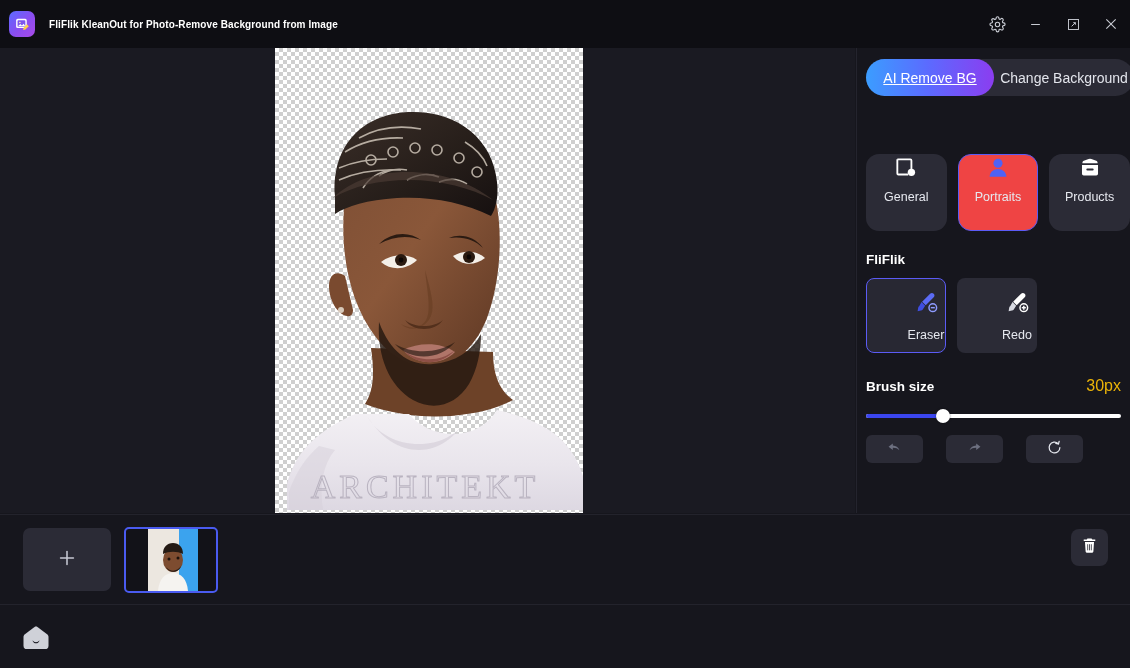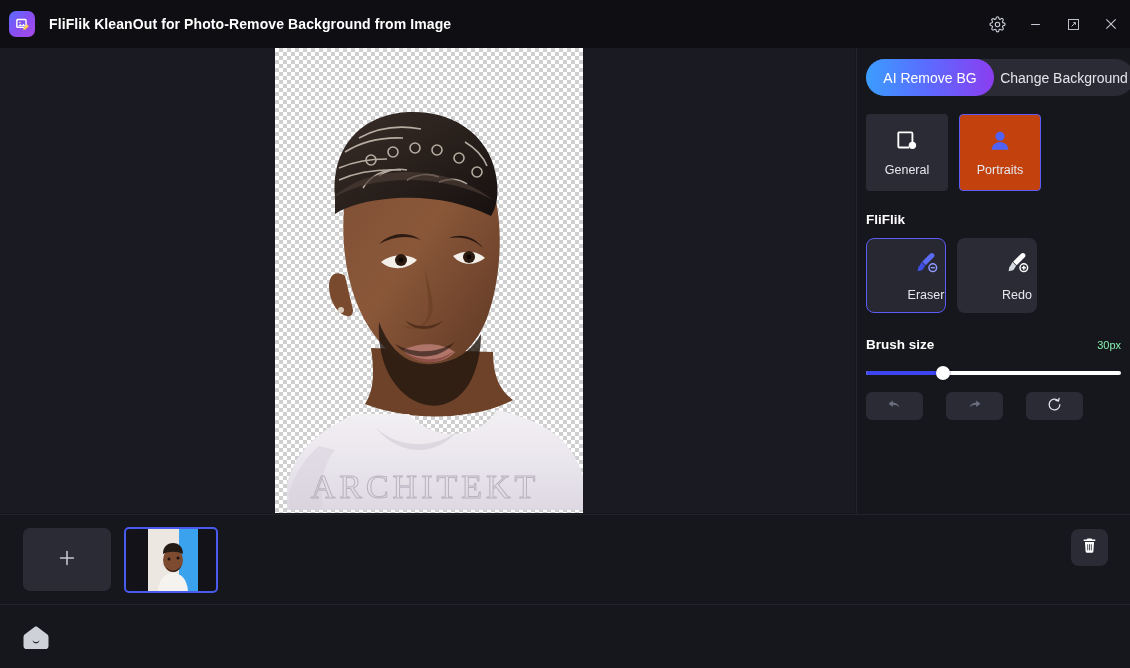--- a/index.html
+++ b/index.html
@@ -19,21 +19,21 @@
     display: flex; align-items: center;
   }
   .logo {
     width: 26px; height: 26px; margin-left: 9px; border-radius: 7px;
     background: linear-gradient(135deg, #5b6bff 0%, #8b4df0 55%, #a94ae8 100%);
     display: flex; align-items: center; justify-content: center;
     flex: none;
   }
   .logo svg { display: block; }
   .app-title {
-    margin-left: 14px; color: #ffffff; font-size: 14px; font-weight: bold;
+    margin-left: 14px; color: #ffffff; font-size: 10px; font-weight: bold;
     letter-spacing: .1px; white-space: nowrap;
   }
   .win-ctrls { position: absolute; right: 0; top: 0; height: 48px; display: flex; align-items: center; }
   .win-btn {
     width: 38px; height: 48px; display: flex; align-items: center; justify-content: center;
     color: #c9ccd4; cursor: default;
   }
   .win-btn svg { display: block; }
 
   
@@ -62,51 +62,51 @@
   .seg {
     margin: 0 0 0 9px; width: 268px; height: 37px; border-radius: 19px;
     background: #2b2b36; display: flex; align-items: center; position: relative;
   }
   .seg-item {
     height: 37px; display: flex; align-items: center; justify-content: center;
     font-size: 14px; color: #c6c8d2; border-radius: 19px; cursor: default;
   }
   .seg-item.active {
     background: linear-gradient(90deg, #3b9dff 0%, #5b6bff 48%, #8b3df0 100%);
-    color: #ffffff; width: 128px;
+    color: #ffffff; width: 128px; text-decoration: underline;
   }
   .seg-item.inactive { width: 140px; color: #e3e5ec; }
 
   .mode-row { display: flex; gap: 11px; margin: 18px 0 0 9px; }
   .mode-card {
-    width: 82px; height: 77px; border-radius: 4px; background: #2b2b36;
-    display: flex; flex-direction: column; align-items: center; justify-content: center;
-    gap: 9px; border: 1px solid transparent; cursor: default;
-  }
-  .mode-card.selected { border-color: #5b5bf5; background: #c2410c; }
+    width: 82px; height: 77px; border-radius: 13px; background: #2b2b36;
+    display: flex; flex-direction: column; align-items: center; justify-content: flex-start;
+    gap: 9px; border: 1px solid transparent; cursor: default; margin-top: 40px;
+  }
+  .mode-card.selected { border-color: #5b5bf5; background: #ef4444; }
   .mode-label { font-size: 12.5px; color: #e6e8ef; }
   .mode-card svg { display: block; }
 
   .sec-title { margin: 21px 0 0 9px; font-size: 13.5px; font-weight: bold; color: #ffffff; }
 
   .adjust-row { display: flex; gap: 11px; margin: 11px 0 0 9px; }
   .adjust-card {
     width: 80px; height: 75px; border-radius: 8px; background: #2b2b36;
     display: flex; flex-direction: column; align-items: center; justify-content: center;
     gap: 8px; border: 1px solid transparent; cursor: default; padding-left: 40px;
   }
   .adjust-card.selected { border-color: #5b5bf5; background: #282833; }
   .adjust-label { font-size: 12.5px; color: #e6e8ef; }
 
   .brush-head {
     display: flex; justify-content: space-between; align-items: center;
     margin: 24px 9px 0 9px;
   }
   .brush-title { font-size: 13.5px; font-weight: bold; color: #ffffff; }
-  .brush-val { font-size: 11px; color: #86efac; }
+  .brush-val { font-size: 16px; color: #eab308; }
   .slider { position: relative; margin: 14px 9px 0 9px; height: 14px; }
   .slider-track {
     position: absolute; left: 0; top: 5px; width: 100%; height: 4px;
     background: #ffffff; border-radius: 2px;
   }
   .slider-fill {
     position: absolute; left: 0; top: 5px; height: 4px;
     background: #3b46f0; border-radius: 2px;
   }
   .slider-thumb {
@@ -291,20 +291,30 @@
       </div>
       <div class="mode-card selected">
         <span>
           <svg width="26" height="26" viewBox="0 0 24 24" fill="#4f62f5">
             <circle cx="12" cy="7.6" r="4.2"></circle>
             <path d="M4.2 20c.4-4.4 3.8-7 7.8-7s7.4 2.6 7.8 7z"></path>
           </svg>
         </span>
         <span class="mode-label">Portraits</span>
       </div>
+      <div class="mode-card">
+        <span>
+          <svg width="26" height="26" viewBox="0 0 24 24" fill="#ffffff">
+            <path d="M5 7.2c0-.8.5-1.6 1.3-1.9l4.4-1.6a3.6 3.6 0 012.6 0l4.4 1.6c.8.3 1.3 1.1 1.3 1.9v.4H5z"></path>
+            <path d="M4.6 9.2h14.8v8.2a1.6 1.6 0 01-1.6 1.6H6.2a1.6 1.6 0 01-1.6-1.6z"></path>
+            <rect x="8.6" y="12.4" width="6.8" height="2" rx="1" fill="#2b2b36"></rect>
+          </svg>
+        </span>
+        <span class="mode-label">Products</span>
+      </div>
     </div>
 
     <div class="sec-title">FliFlik</div>
 
     <div class="adjust-row">
       <div class="adjust-card selected">
         <span>
           <svg width="27" height="27" viewBox="0 0 24 24">
             <path d="M18.4 4.2c.9.9.9 2.3 0 3.2l-7.1 7.1-3.2-3.2 7.1-7.1c.9-.9 2.3-.9 3.2 0z" fill="#5b6bf5"></path>
             <path d="M7.6 11.6l3.2 3.2-2.1 3.4a2.2 2.2 0 01-1.6 1l-3 .5.5-3c.1-.6.4-1.2 1-1.6z" fill="#3f4ee0"></path>

